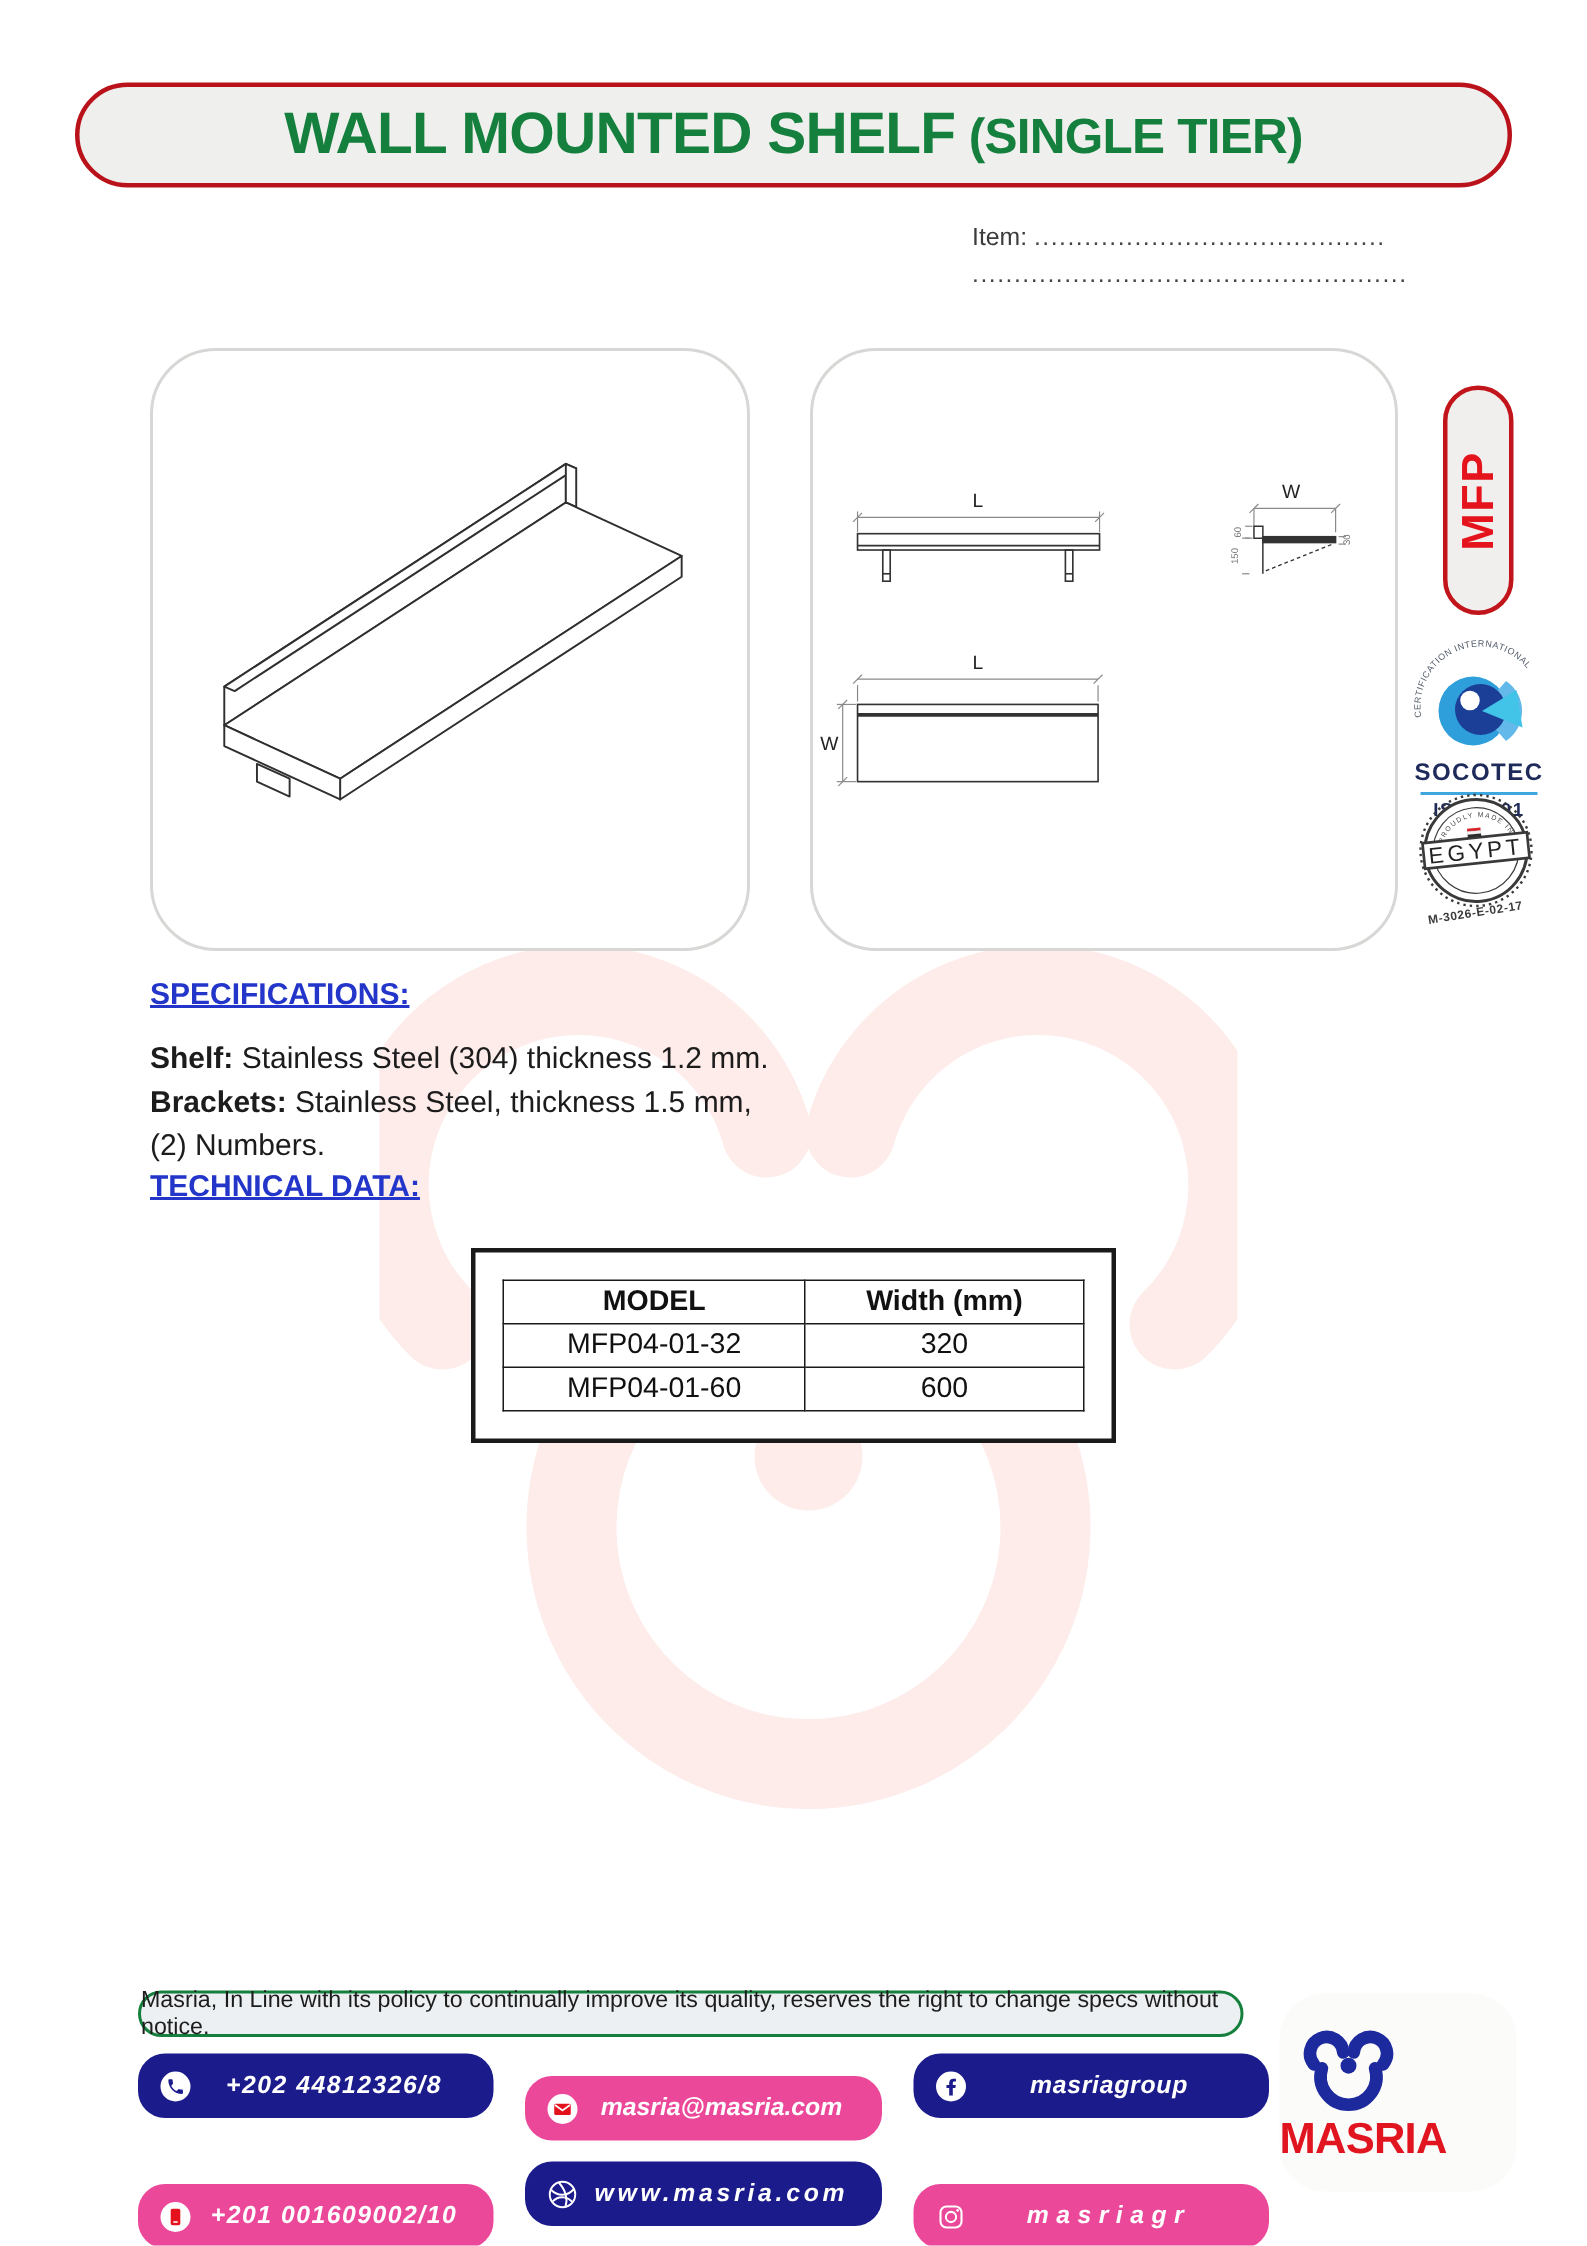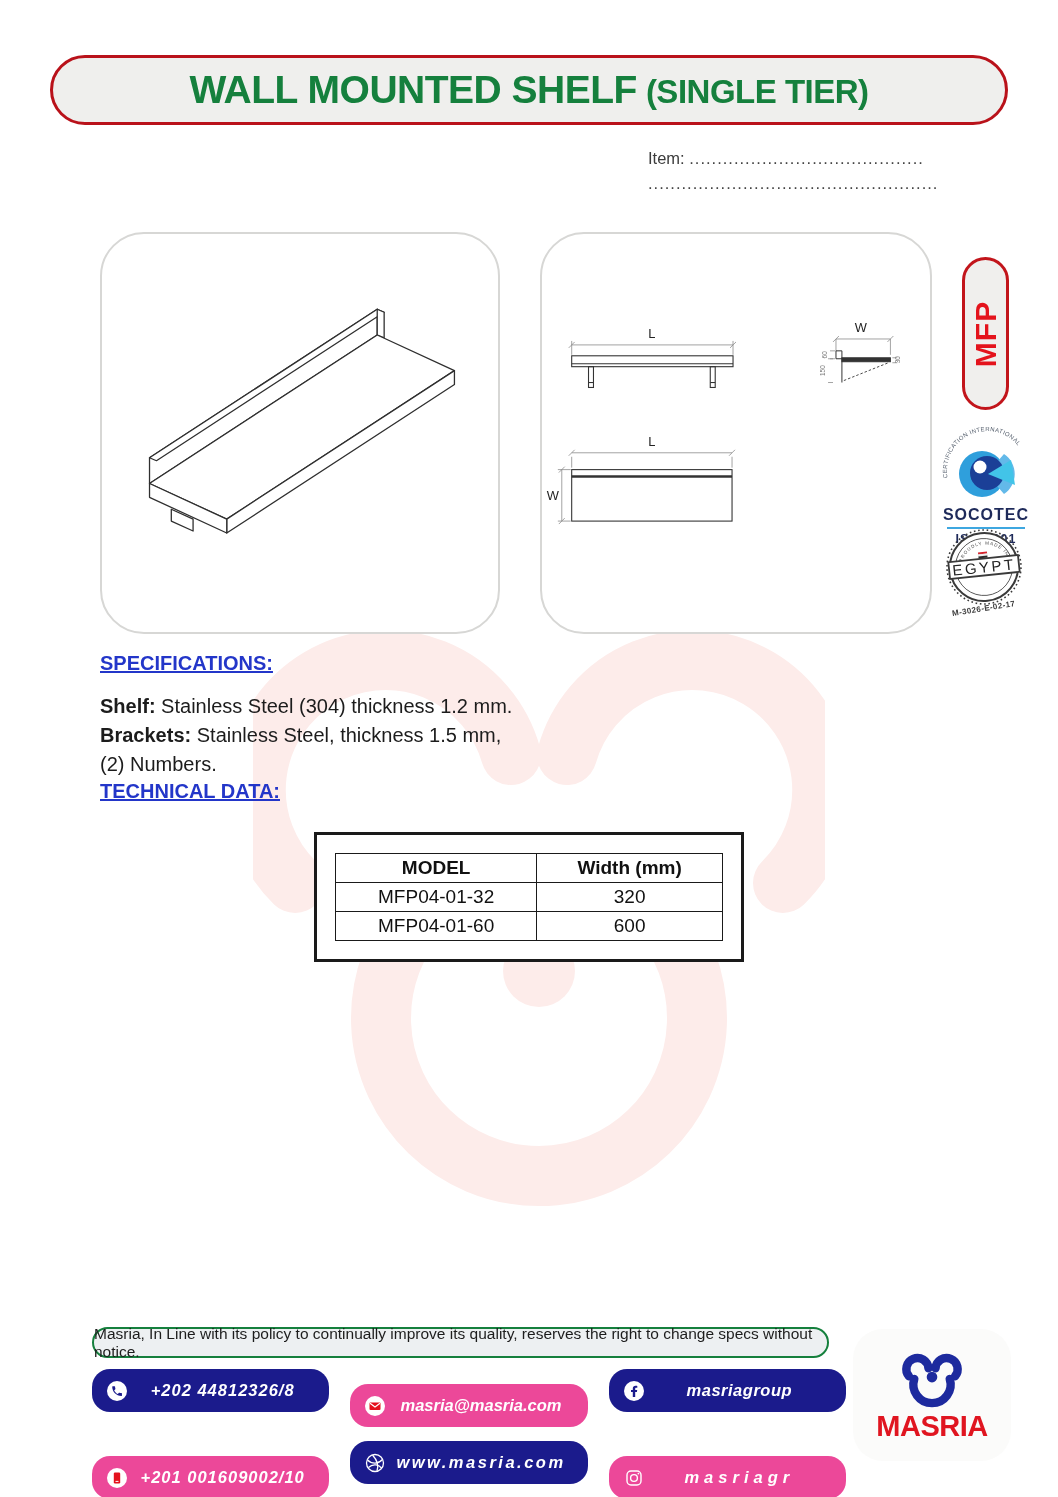--- a/index.html
+++ b/index.html
@@ -61,21 +61,21 @@
   .contacts { left:92px; top:1369px; width:754px; }
   .crow { display:flex; gap:21px; margin-bottom:14px; }
   .pill { height:43px; border-radius:18px; flex:1; display:flex; align-items:center;
     color:#fff; font-weight:700; font-size:16.5px; padding:0 13px; cursor:pointer;font-style:italic; }
   .pill.blue { background:#1b1b8c; }
   .pill.red  { background:#ec4899;margin-top:15px; }
   .pill .icn { width:24px; height:24px; display:flex; align-items:center; justify-content:center; }
   .pill .lab { flex:1; text-align:center; }
   .ls1 { letter-spacing:1px; } .ls2 { letter-spacing:2.5px; } .ls3 { letter-spacing:5px; } .ls05 { letter-spacing:0.5px; }
   .masria-card { left:853px; top:1329px; width:158px; height:132px; background:#fbfbfa; border-radius:30px;
-    display:flex; flex-direction:column; align-items:center; justify-content:center; }
+    display:flex; flex-direction:column; align-items:flex-start; justify-content:center; }
   .masria-word { font-size:29px; font-weight:800; color:#e01520; letter-spacing:-0.5px; margin-top:1px; }
 </style>
 </head>
 <body>
 
 <div class="page">
 
   <svg class="watermark" width="572" height="640" viewBox="0 0 572 640">
     <g stroke="#fdecea" stroke-width="60" fill="none" stroke-linecap="round">
       <path d="M 42 300 A 130 130 0 1 1 258 172"></path>

